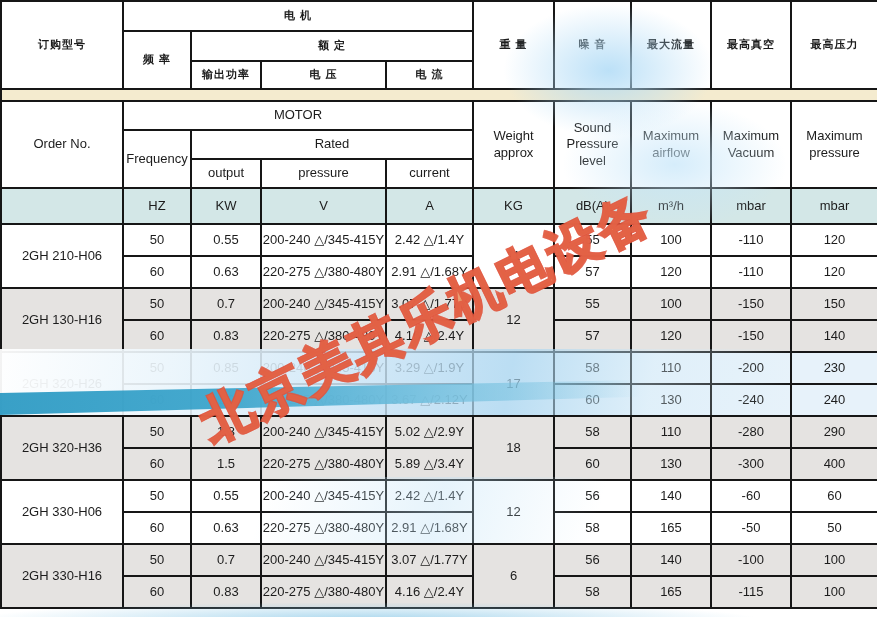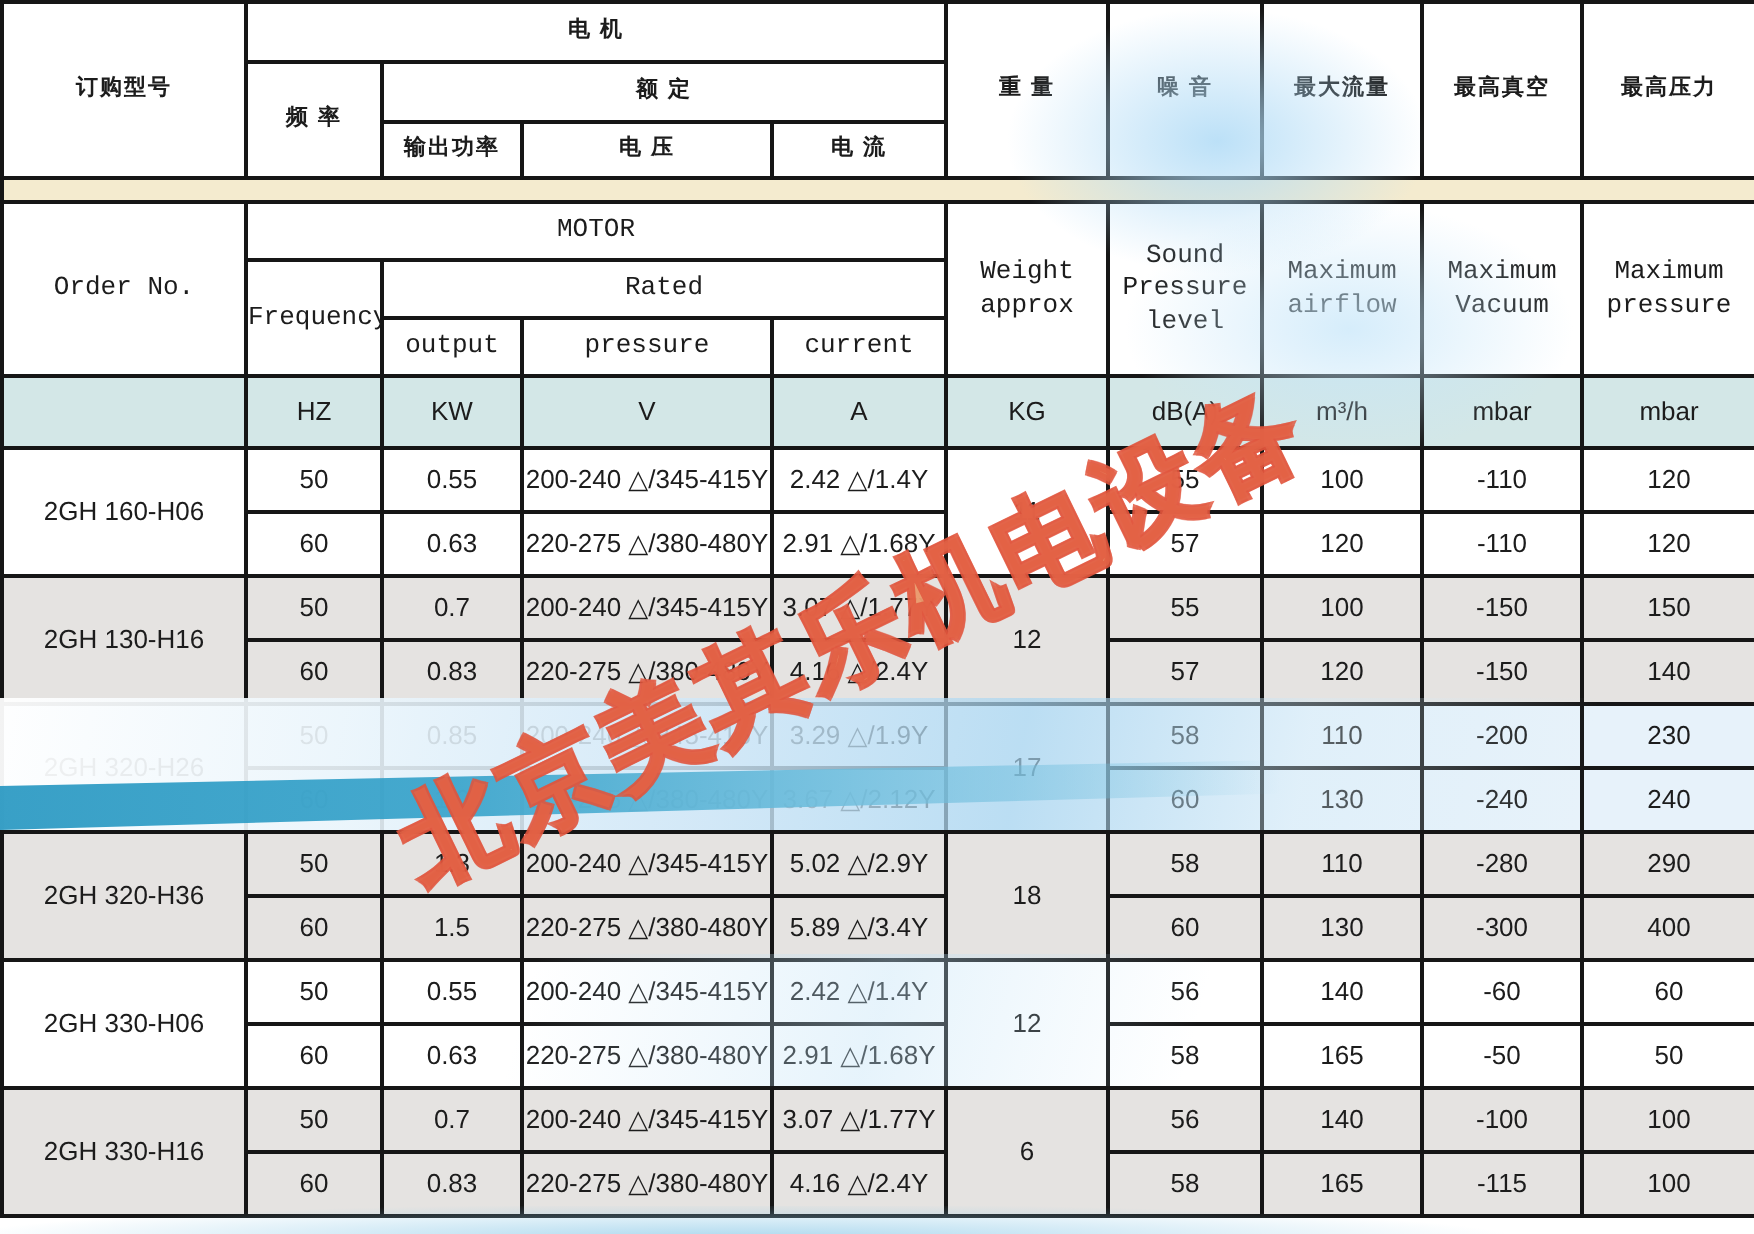--- a/index.html
+++ b/index.html
@@ -6,21 +6,21 @@
   #stage{
     position:relative;width:877px;height:617px;background:#fff;overflow:hidden;
     font-family:"Liberation Sans","DejaVu Sans",sans-serif;color:#1c1c1c;
   }
   table.spec{border-collapse:collapse;table-layout:fixed;width:877px;}
   table.spec td{
     border:2px solid #161616;text-align:center;vertical-align:middle;
     padding:0;overflow:hidden;line-height:1.25;
   }
   .cn{font-weight:bold;font-size:11px;letter-spacing:1px;border-radius:13px;}
-  .en{font-size:13px;font-weight:normal;font-family:Liberation Mono, monospace;}
+  .en{font-size:13px;font-weight:normal;}
   .num{font-size:13px;}
   .h30{height:30px}.h28{height:28px}.h29{height:29px}.h36{height:36px}.hd{height:32px}
   td.band{border:hidden;background:#f4ebcf;height:10px;}
   td.nb{border-bottom-style:hidden;}
   td.nt{border-top-style:hidden;}
   tr.units td{background:#d3e7e7;font-size:13px;}
   
   .g1{background:#ffffff}
   .g2{background:#e5e3e1}
   .g3{background:#e7f2fa}
@@ -139,21 +139,21 @@
       <td>V</td>
       <td>A</td>
       <td>KG</td>
       <td>dB(A)</td>
       <td>m³/h</td>
       <td>mbar</td>
       <td>mbar</td>
     </tr>
 
     <tr class="hd">
-      <td class="num g1" rowspan="2">2GH 160-H06</td>
+      <td class="num g1" rowspan="2">2GH 210-H06</td>
       <td class="num g1">50</td>
       <td class="num g1">0.55</td>
       <td class="num g1">200-240 △/345-415Y</td>
       <td class="num g1">2.42 △/1.4Y</td>
       <td class="num g1" rowspan="2">11</td>
       <td class="num g1">55</td>
       <td class="num g1">100</td>
       <td class="num g1">-110</td>
       <td class="num g1">120</td>
     </tr>

